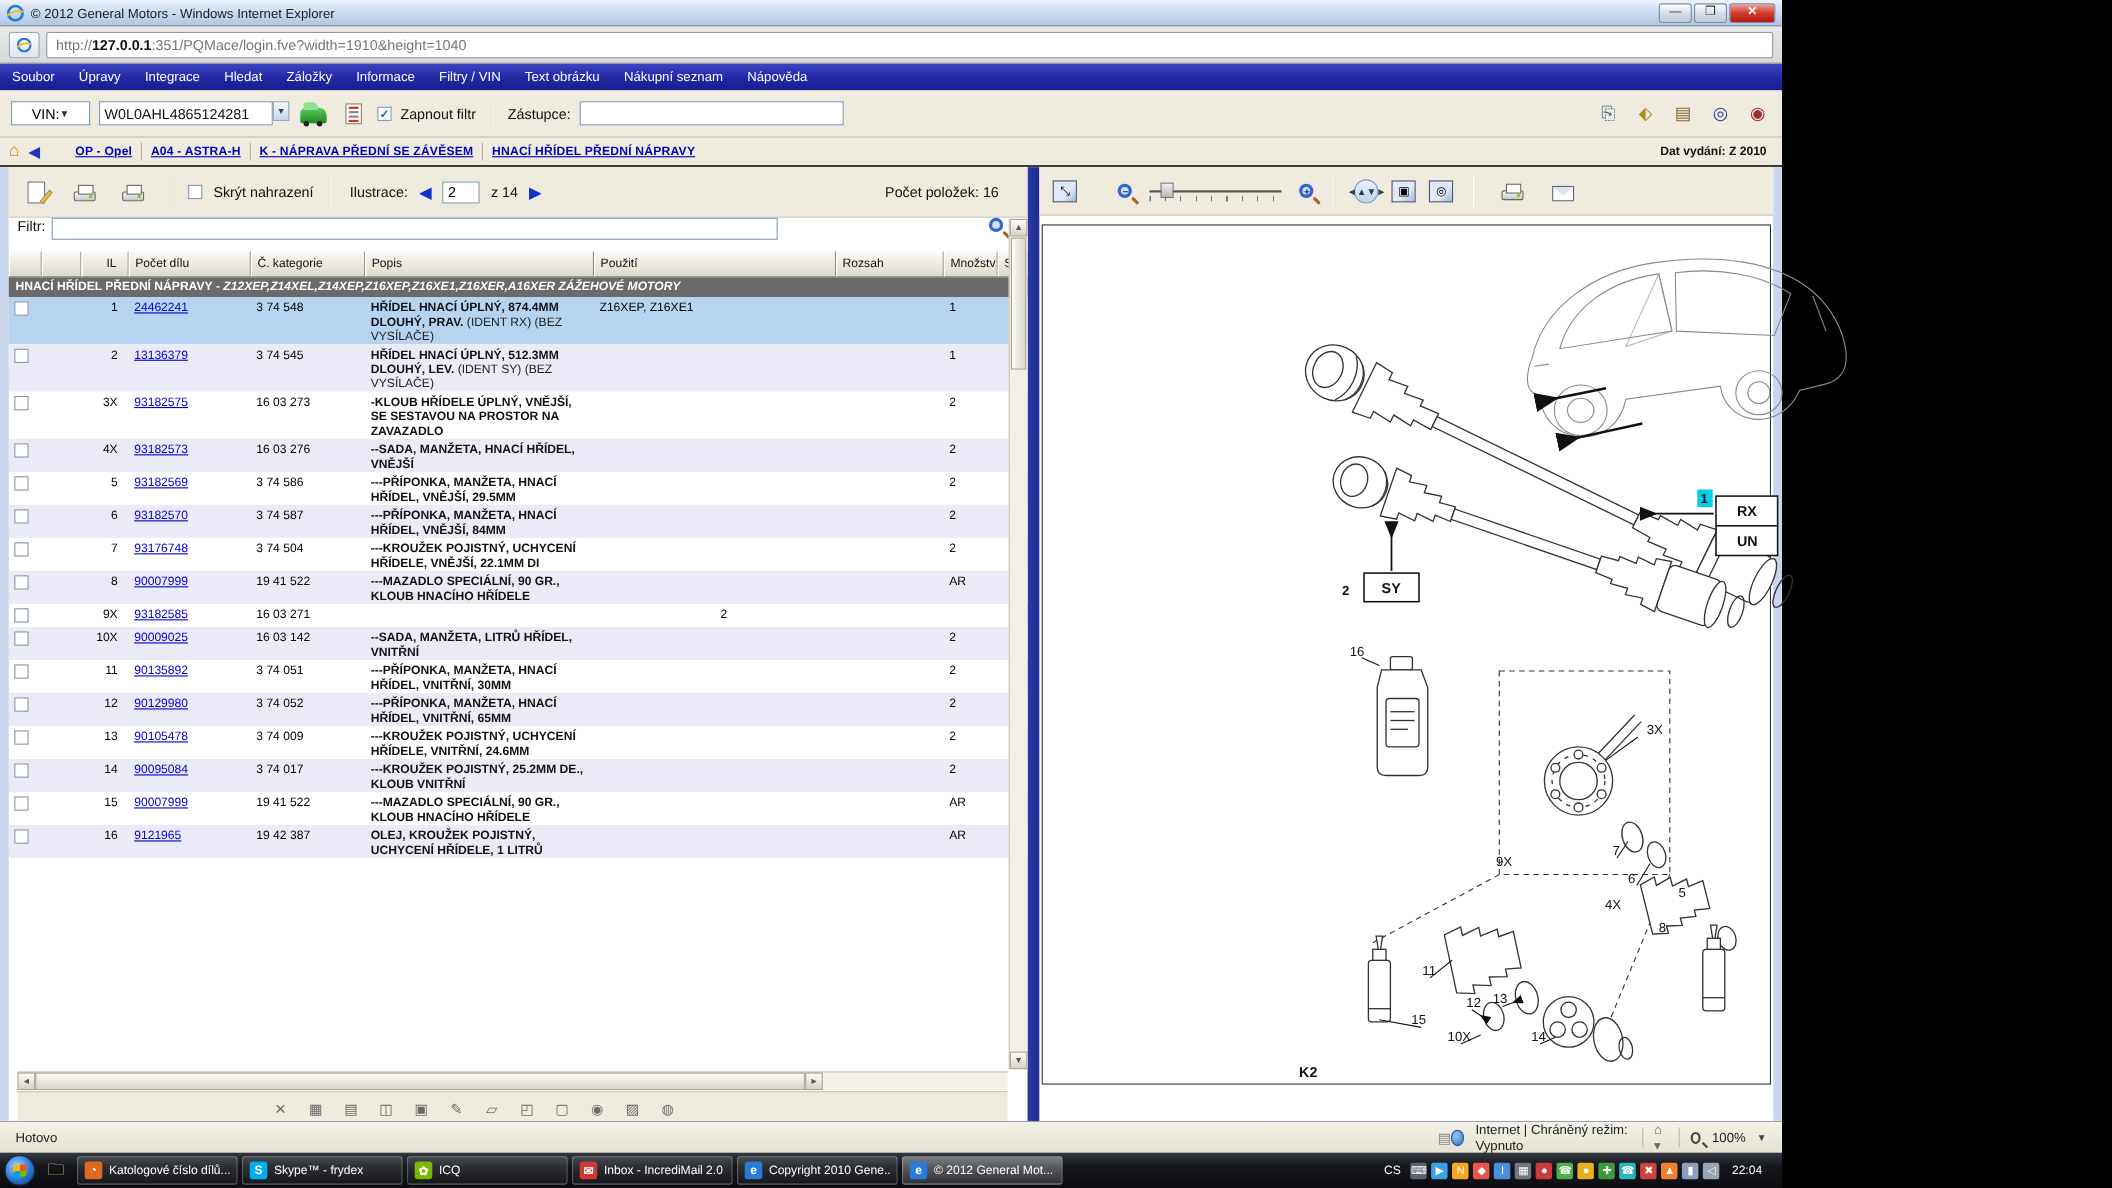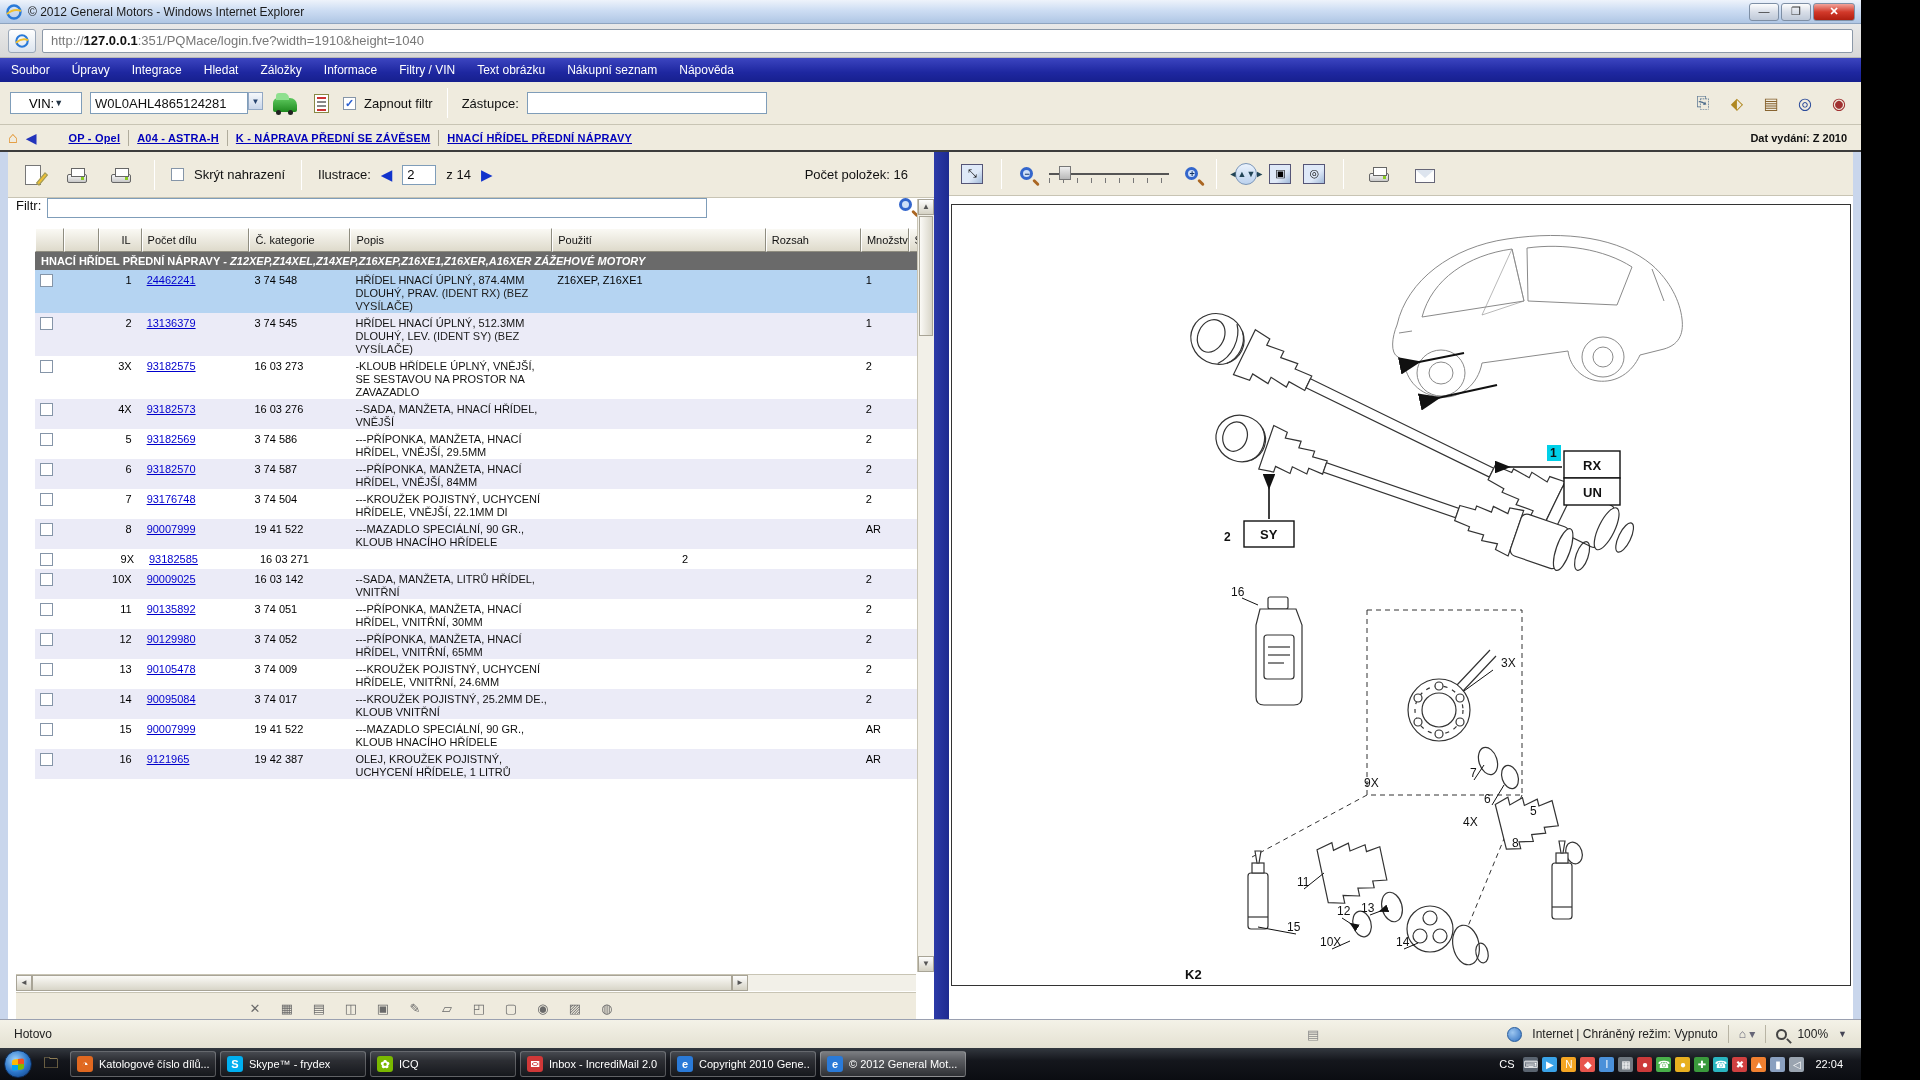--- a/index.html
+++ b/index.html
@@ -1,18 +1,18 @@
 <!DOCTYPE html>
 <html><head>
 <meta charset="utf-8">
 <style>
   * { margin:0; padding:0; box-sizing:border-box; }
   html,body { width:1920px; height:1080px; overflow:hidden; }
   body { font-family:"Liberation Sans", sans-serif; background:#000; }
-  .screen { position:relative; width:1861px; height:1080px; background:#737373; }
+  .screen { position:relative; width:1620px; height:1080px; background:#737373; }
 
   
   .titlebar { height:24px; background:linear-gradient(#eef3fb,#cdddf3 45%,#afc6e4); border-bottom:1px solid #8ea4c0;
     display:flex; align-items:center; padding:0 6px; }
   .titlebar .ie-ico { width:16px; height:16px; margin-right:6px; }
   .title-text { font-size:12px; color:#1b1b1b; }
   .winbtns { margin-left:auto; display:flex; gap:2px; }
   .wbtn { width:30px; height:18px; border:1px solid #7e8fa5; border-radius:3px;
     background:linear-gradient(#fdfdfd,#d8dee8 50%,#bfc9d8); font-size:11px; line-height:15px; text-align:center; color:#333; }
   .wbtn.close { width:42px; background:linear-gradient(#f2a39b,#d2392a 50%,#b01e10); color:#fff; font-weight:bold; }
@@ -55,33 +55,33 @@
   .lp-toolbar { height:46px; background:#efebde; border-bottom:1px solid #c8c4b4; display:flex; align-items:center; padding:0 8px; gap:10px; }
   .big-ico { width:34px; height:32px; display:flex; align-items:center; justify-content:center; }
   .ill-input { width:34px; height:20px; background:#fff; border:1px solid #7f9db9; font-size:13px; text-align:left; padding:1px 4px; }
   .tri { font-size:15px; color:#1133cc; }
   .count { margin-left:auto; font-size:13px; color:#111; padding-right:18px; }
 
   .filtr-row { height:30px; display:flex; align-items:flex-start; padding:0 8px; gap:6px; background:#fff; }
   .filtr-input { flex:1; max-width:660px; height:20px; background:#fff; border:1px solid #7f9db9; }
   .search-btn { margin-left:auto; margin-right:14px; }
 
-  .tbl { width:926px; font-size:11px;padding-left:27px; }
+  .tbl { width:926px; font-size:11px; }
   .hdr-row { display:flex; height:24px; }
   .hdr-cell { background:linear-gradient(#faf9f4,#dedacb); border:1px solid; border-color:#fff #8f8d80 #8f8d80 #fff; padding:5px 0 0 5px; color:#111; overflow:hidden; white-space:nowrap; }
   .grp-row { background:#6a6a6a; color:#fff; font-weight:bold; padding:3px 6px; height:18px; white-space:nowrap; overflow:hidden; }
   .grp-row .eng { font-style:italic; font-weight:bold; }
   .trow { display:flex; }
   .trow.alt { background:#ebebf7; }
   .trow.sel { background:#b5d4f2; }
   .tcell { padding:4px 4px 0 5px; line-height:13px; overflow:hidden; }
   .col-cb{width:30px} .col-b{width:36px} .col-il{width:43px; text-align:right; padding-right:10px}
   .col-part{width:111px} .col-cat{width:104px} .col-desc{width:208px} .col-use{width:220px}
   .col-range{width:98px} .col-qty{width:49px} .col-s{width:26px}
-  .desc-b { font-weight:normal; color:#111; }
+  .desc-b { font-weight:bold; color:#111; }
   .desc-n { font-weight:normal; color:#222; }
   .plink { color:#0000cc; text-decoration:underline; }
 
   .vscroll { position:absolute; top:47px; right:0; width:17px; bottom:47px; background:#f2f0e8; border-left:1px solid #c8c4b4; }
   .sc-btn { height:16px; background:linear-gradient(#fdfdfd,#d5d2c4); border:1px solid #a8a496; font-size:8px; color:#555; text-align:center; line-height:14px; }
   .sc-btn.bot { position:absolute; bottom:0; left:0; right:0; }
   .sc-thumb { position:absolute; top:17px; left:1px; right:1px; height:120px; background:linear-gradient(90deg,#fbfaf6,#d8d5c8); border:1px solid #a8a496; }
   .hscroll { position:absolute; bottom:28px; left:8px; right:18px; height:17px; background:#f2f0e8; border-top:1px solid #c8c4b4; display:flex; }
   .hscroll .sc-btn { width:16px; height:100%; }
   .h-thumb { width:700px; background:linear-gradient(#fbfaf6,#d8d5c8); border:1px solid #a8a496; }

